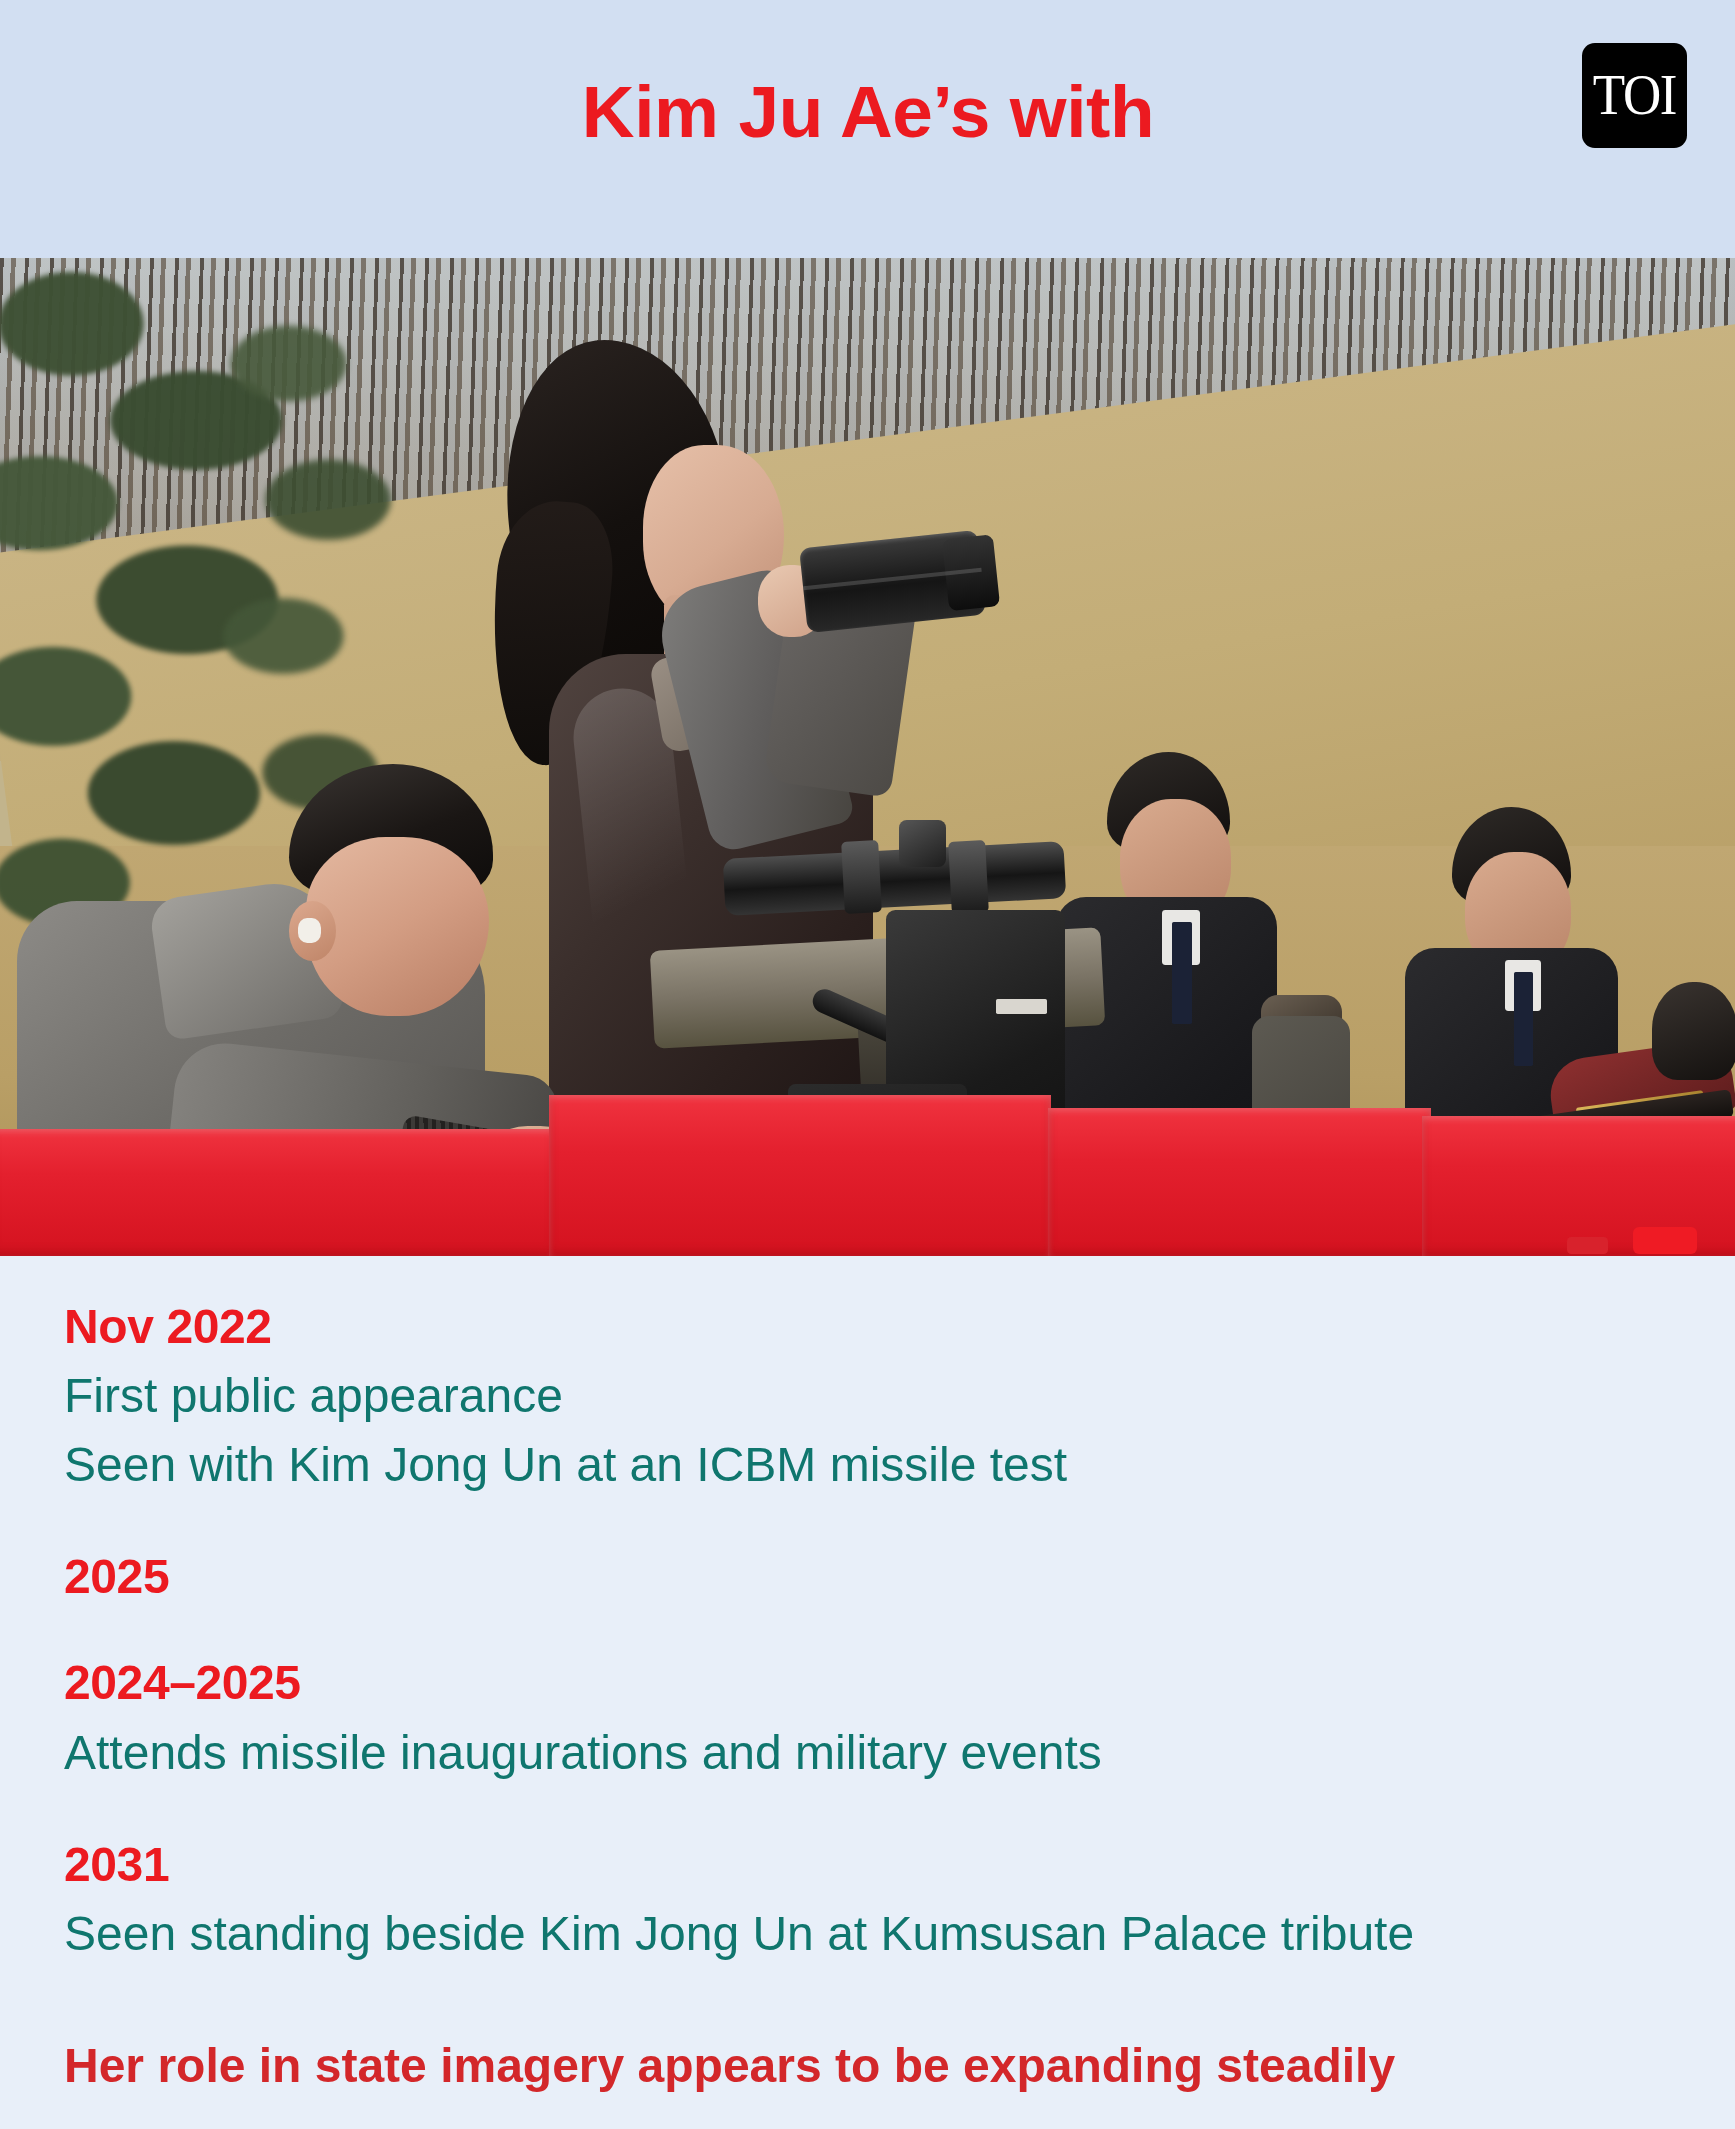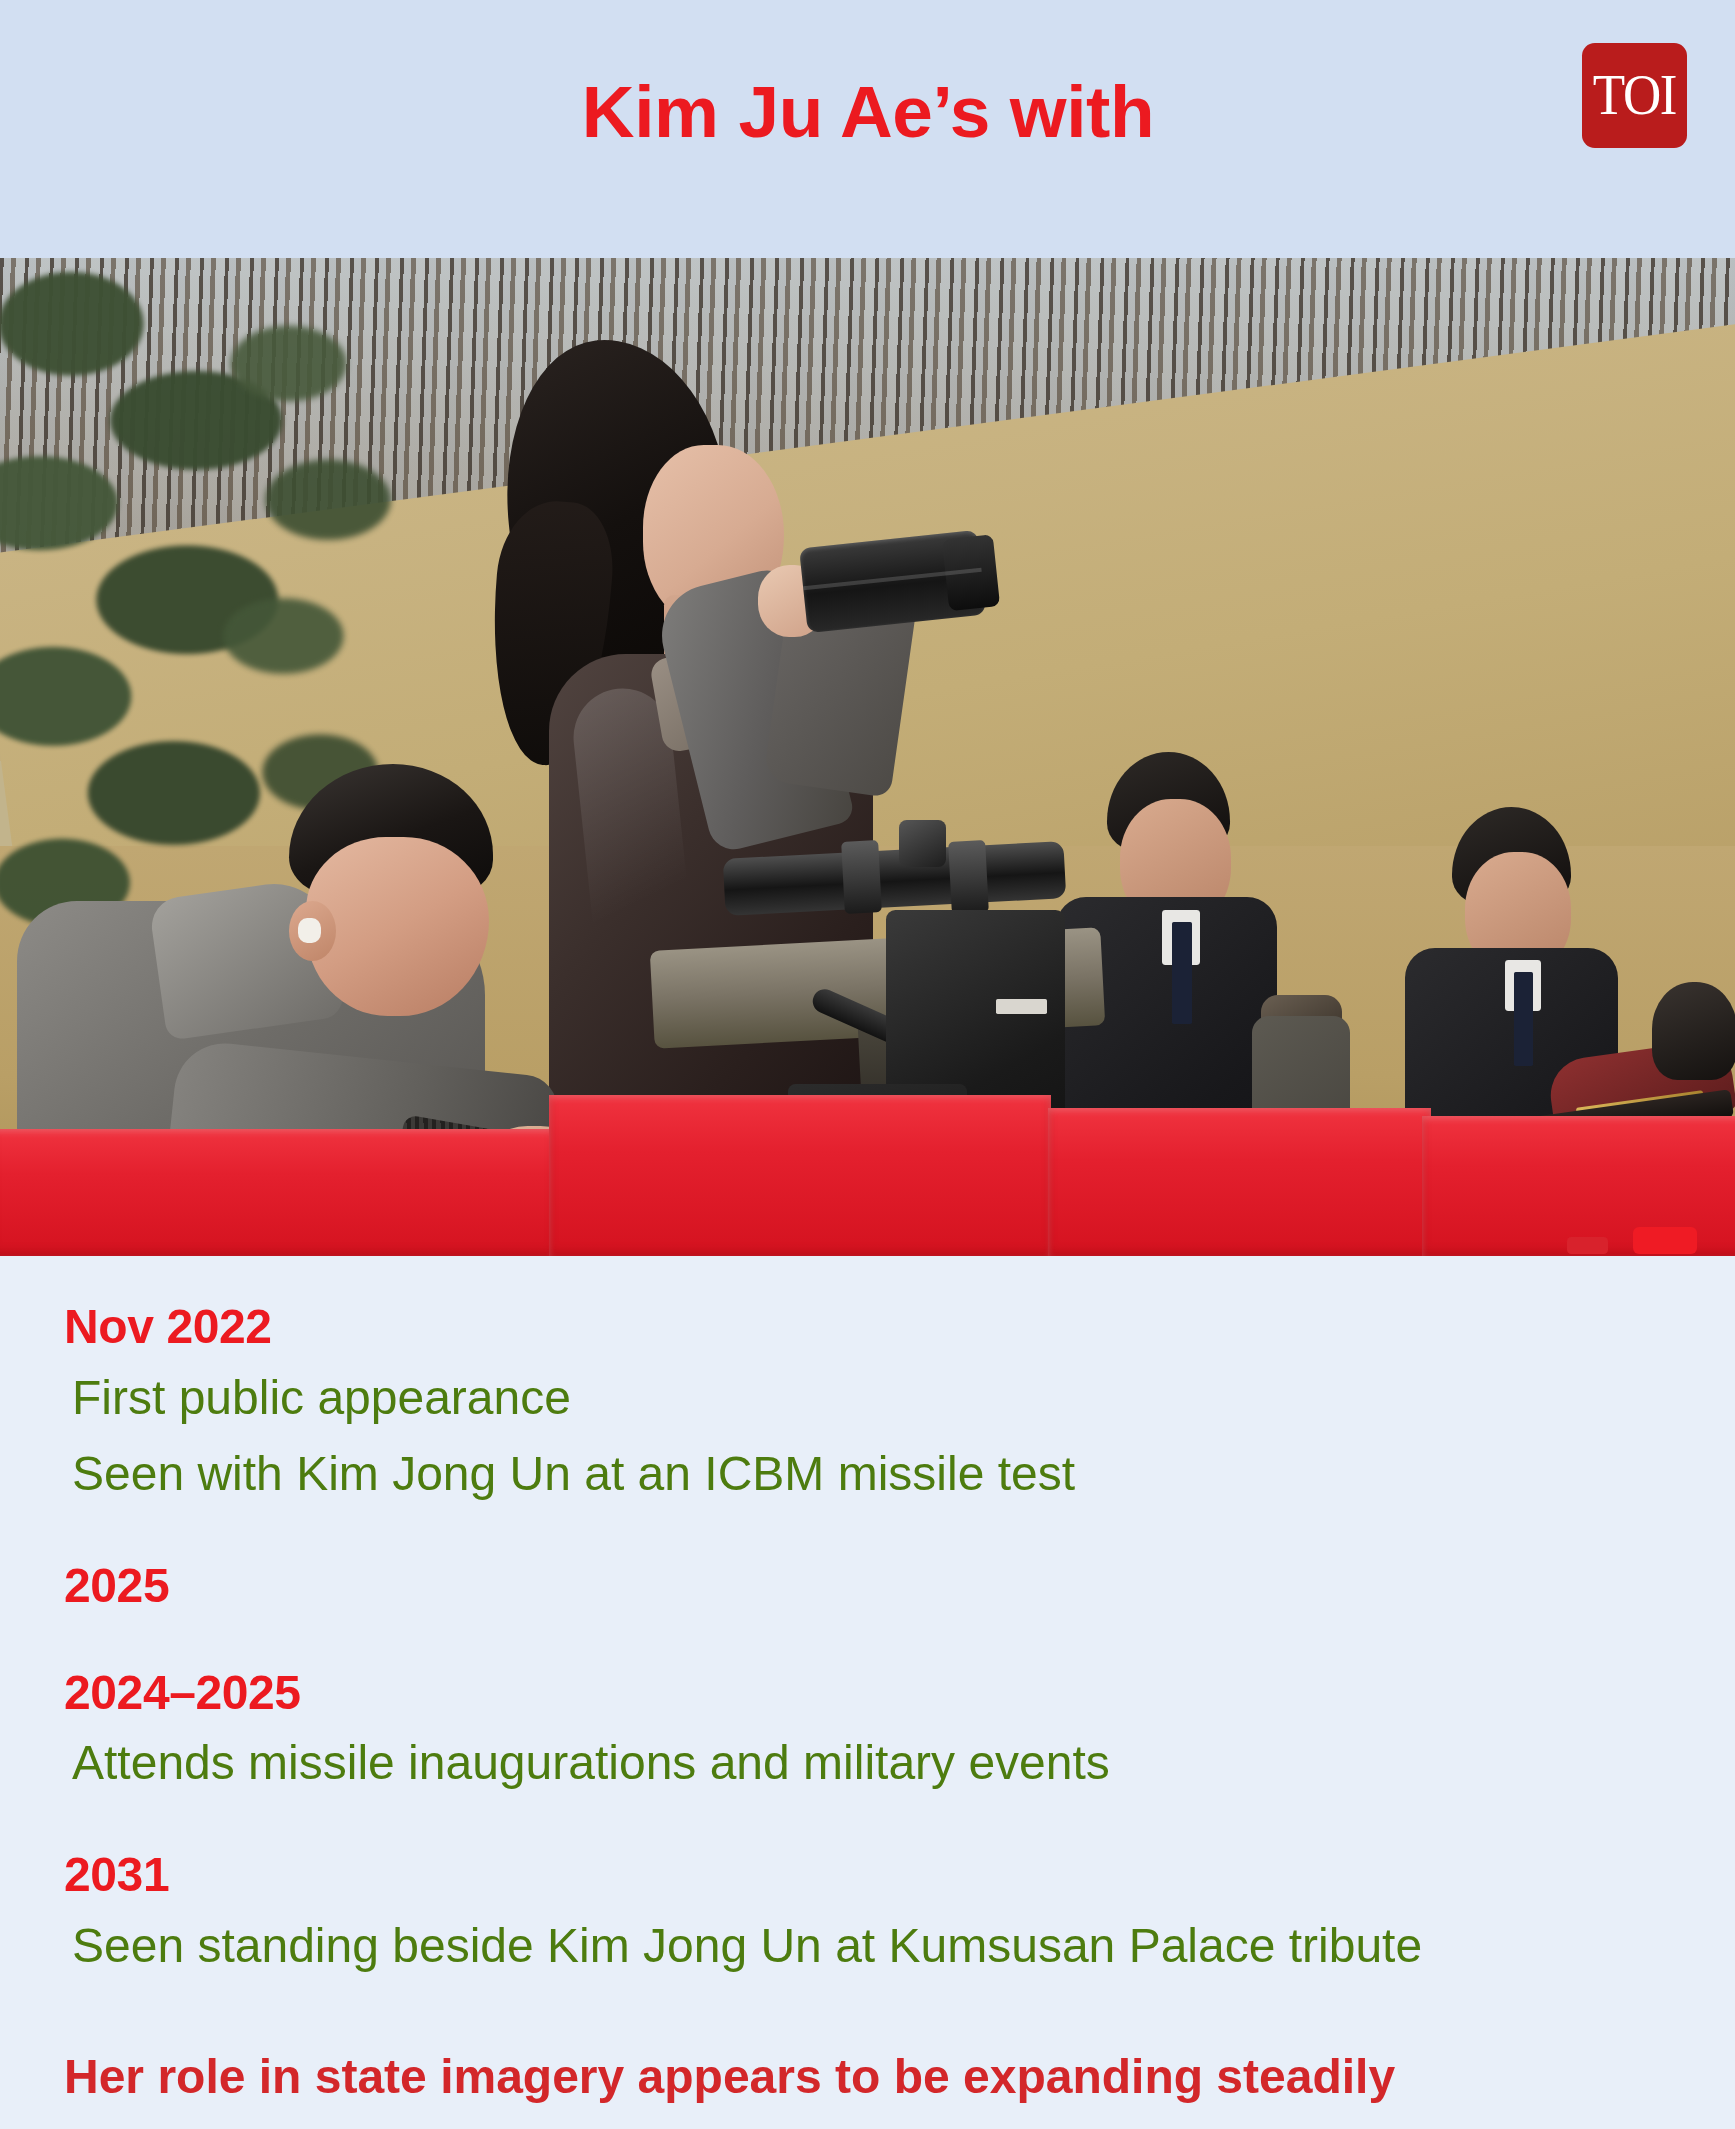--- a/index.html
+++ b/index.html
@@ -4,21 +4,21 @@
 <style>
   html,body{margin:0;padding:0;background:#ffffff;}
   body{font-family:"Liberation Sans","DejaVu Sans",sans-serif;}
   .page{position:relative;width:1736px;height:2717px;overflow:hidden;background:#e8eff9;}
 
   
   .header{position:absolute;left:0;top:0;width:1736px;height:258px;background:#d2dff2;}
   .title{position:absolute;left:0;top:75px;width:1736px;text-align:center;
          font-size:73px;font-weight:bold;color:#ec1a20;letter-spacing:-0.4px;line-height:1;}
   .toi-logo{position:absolute;right:49px;top:43px;width:105px;height:105px;
-            background:#b91c1c;border-radius:12.8px;display:flex;align-items:center;justify-content:center;}
+            background:#000000;border-radius:12.8px;display:flex;align-items:center;justify-content:center;}
   .toi-logo span{font-family:"Liberation Serif","DejaVu Serif",serif;color:#fff;
                  font-size:53px;line-height:1;font-weight:normal;letter-spacing:-1.3px;
                  transform:scaleY(1.08);}
 
   
   .photo{position:absolute;left:0;top:258px;width:1736px;height:999px;overflow:hidden;background:#c2b48c;}
   .ph-sky{position:absolute;left:0;top:0;width:100%;height:141px;
           background:linear-gradient(180deg,#cdd6dd 0%,#c3cdd4 60%,#b6bdbd 100%);}
   .ph-forest{position:absolute;left:0;top:0;width:100%;height:477px;
              background:
@@ -202,21 +202,21 @@
           background:linear-gradient(150deg,#3c3a36 0%,#1c1b19 100%);border-radius:25.6px 25.6px 4.3px 4.3px;}
   .officer2-head{position:absolute;left:1652px;top:724px;width:85px;height:98px;
           background:linear-gradient(160deg,#3a3430 0%,#14110f 100%);border-radius:48% 48% 30% 30%;}
 
   
   .content{position:absolute;left:0;top:1256px;width:1736px;height:1461px;background:#e8eff9;}
   .entries{position:absolute;left:64px;top:43px;width:1550px;}
   .entry{margin-bottom:50px;}
   .entry:last-of-type{margin-bottom:0;}
   .e-year{font-size:48px;font-weight:bold;color:#ec1a20;line-height:1.18;margin:0 0 6.8px 0;letter-spacing:-0.4px;}
-  .e-line{font-size:48px;color:#4d7c0f;line-height:1.42;margin:8px;font-weight:normal;}
+  .e-line{font-size:48px;color:#0f766e;line-height:1.42;margin:0;font-weight:normal;}
   .e-body.justify .e-line{text-align:justify;}
   .closing{margin-top:64px;font-size:48px;font-weight:bold;color:#d3272a;line-height:1.38;
            text-align:justify;text-justify:inter-word;width:1550px;}
 </style>
 </head>
 <body>
 
 <div class="page">
 
   <div class="header">

